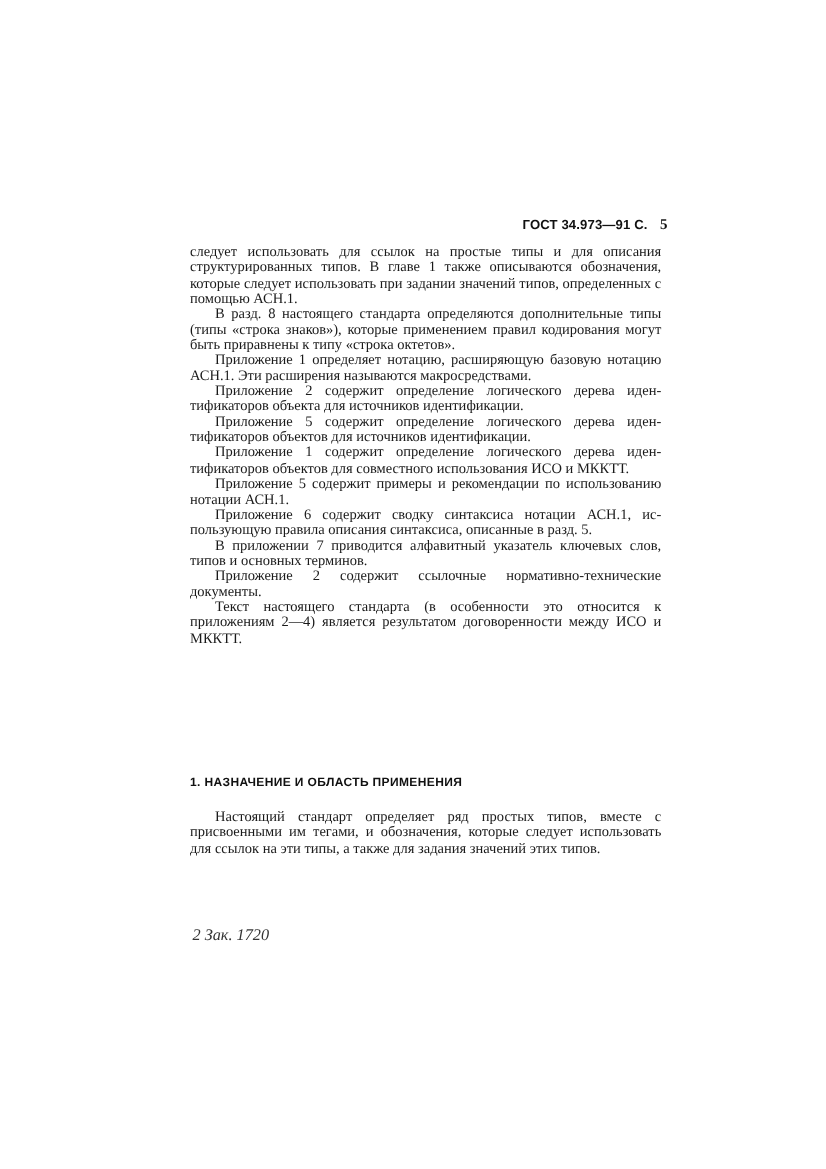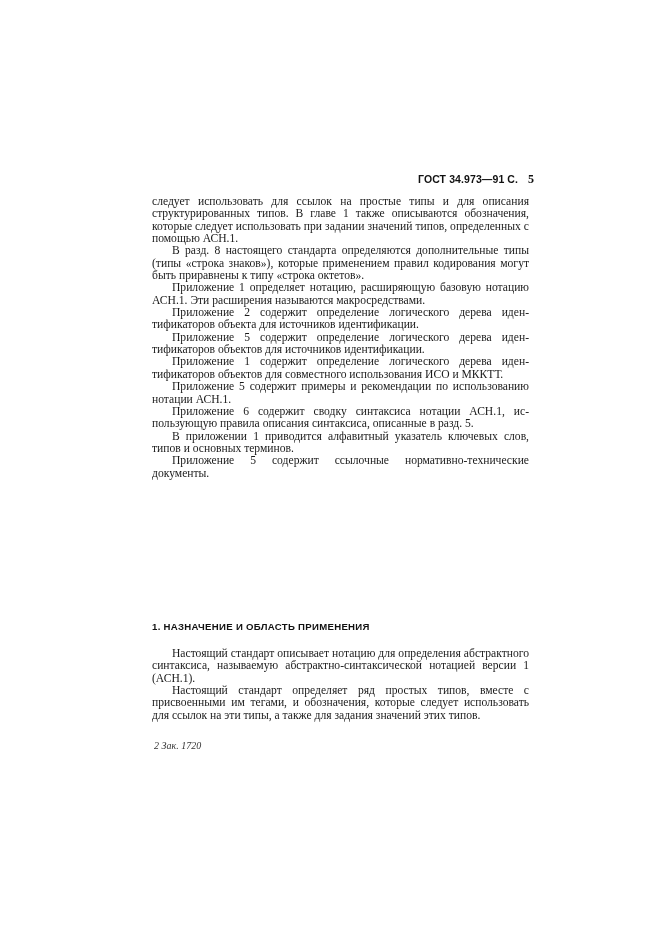--- a/index.html
+++ b/index.html
@@ -71,45 +71,45 @@
   }
   .section-text p {
     margin: 0;
     text-indent: 20px;
     text-align: justify;
   }
   .footer-note {
     position: absolute;
     top: 740px;
     left: 154px;
-    font-size: 10px;
+    font-size: 13px;
     font-style: italic;
     color: #333;
   }
 </style>
 </head>
 <body>
 
 <div class="header">
   <span>ГОСТ 34.973—91 С.</span><span class="page-no">5</span>
 </div>
 
 <div class="body-text">
   <p class="first">следует использовать для ссылок на простые типы и для описания структурированных типов. В главе 1 также описываются обозна­чения, которые следует использовать при задании значений ти­пов, определенных с помощью АСН.1.</p>
   <p>В разд. 8 настоящего стандарта определяются дополнительные типы (типы «строка знаков»), которые применением правил коди­рования могут быть приравнены к типу «строка октетов».</p>
   <p>Приложение 1 определяет нотацию, расширяющую базовую нотацию АСН.1. Эти расширения называются макросредствами.</p>
   <p>Приложение 2 содержит определение логического дерева иден­тификаторов объекта для источников идентификации.</p>
   <p>Приложение 5 содержит определение логического дерева иден­тификаторов объектов для источников идентификации.</p>
   <p>Приложение 1 содержит определение логического дерева иден­тификаторов объектов для совместного использования ИСО и МККТТ.</p>
   <p>Приложение 5 содержит примеры и рекомендации по исполь­зованию нотации АСН.1.</p>
   <p>Приложение 6 содержит сводку синтаксиса нотации АСН.1, ис­пользующую правила описания синтаксиса, описанные в разд. 5.</p>
-  <p>В приложении 1 приводится алфавитный указатель ключевых слов, типов и основных терминов.</p>
-  <p>Приложение 5 содержит ссылочные нормативно-технические документы.</p>
+  <p>В приложении 7 приводится алфавитный указатель ключевых слов, типов и основных терминов.</p>
+  <p>Приложение 2 содержит ссылочные нормативно-технические документы.</p>
+  <p>Текст настоящего стандарта (в особенности это относится к приложениям 2—4) является результатом договоренности между ИСО и МККТТ.</p>
 </div>
 
 <div class="section-heading">1. НАЗНАЧЕНИЕ И ОБЛАСТЬ ПРИМЕНЕНИЯ</div>
 
 <div class="section-text">
-  <p>Настоящий стандарт описывает нотацию для определения аб­страктного синтаксиса, называемую абстрактно-синтаксической но­тацией версии 1 (АСН.1).</p>
   <p>Настоящий стандарт определяет ряд простых типов, вместе с присвоенными им тегами, и обозначения, которые следует исполь­зовать для ссылок на эти типы, а также для задания значений этих типов.</p>
 </div>
 
 <div class="footer-note">2 Зак. 1720</div>
 
 </body></html>

